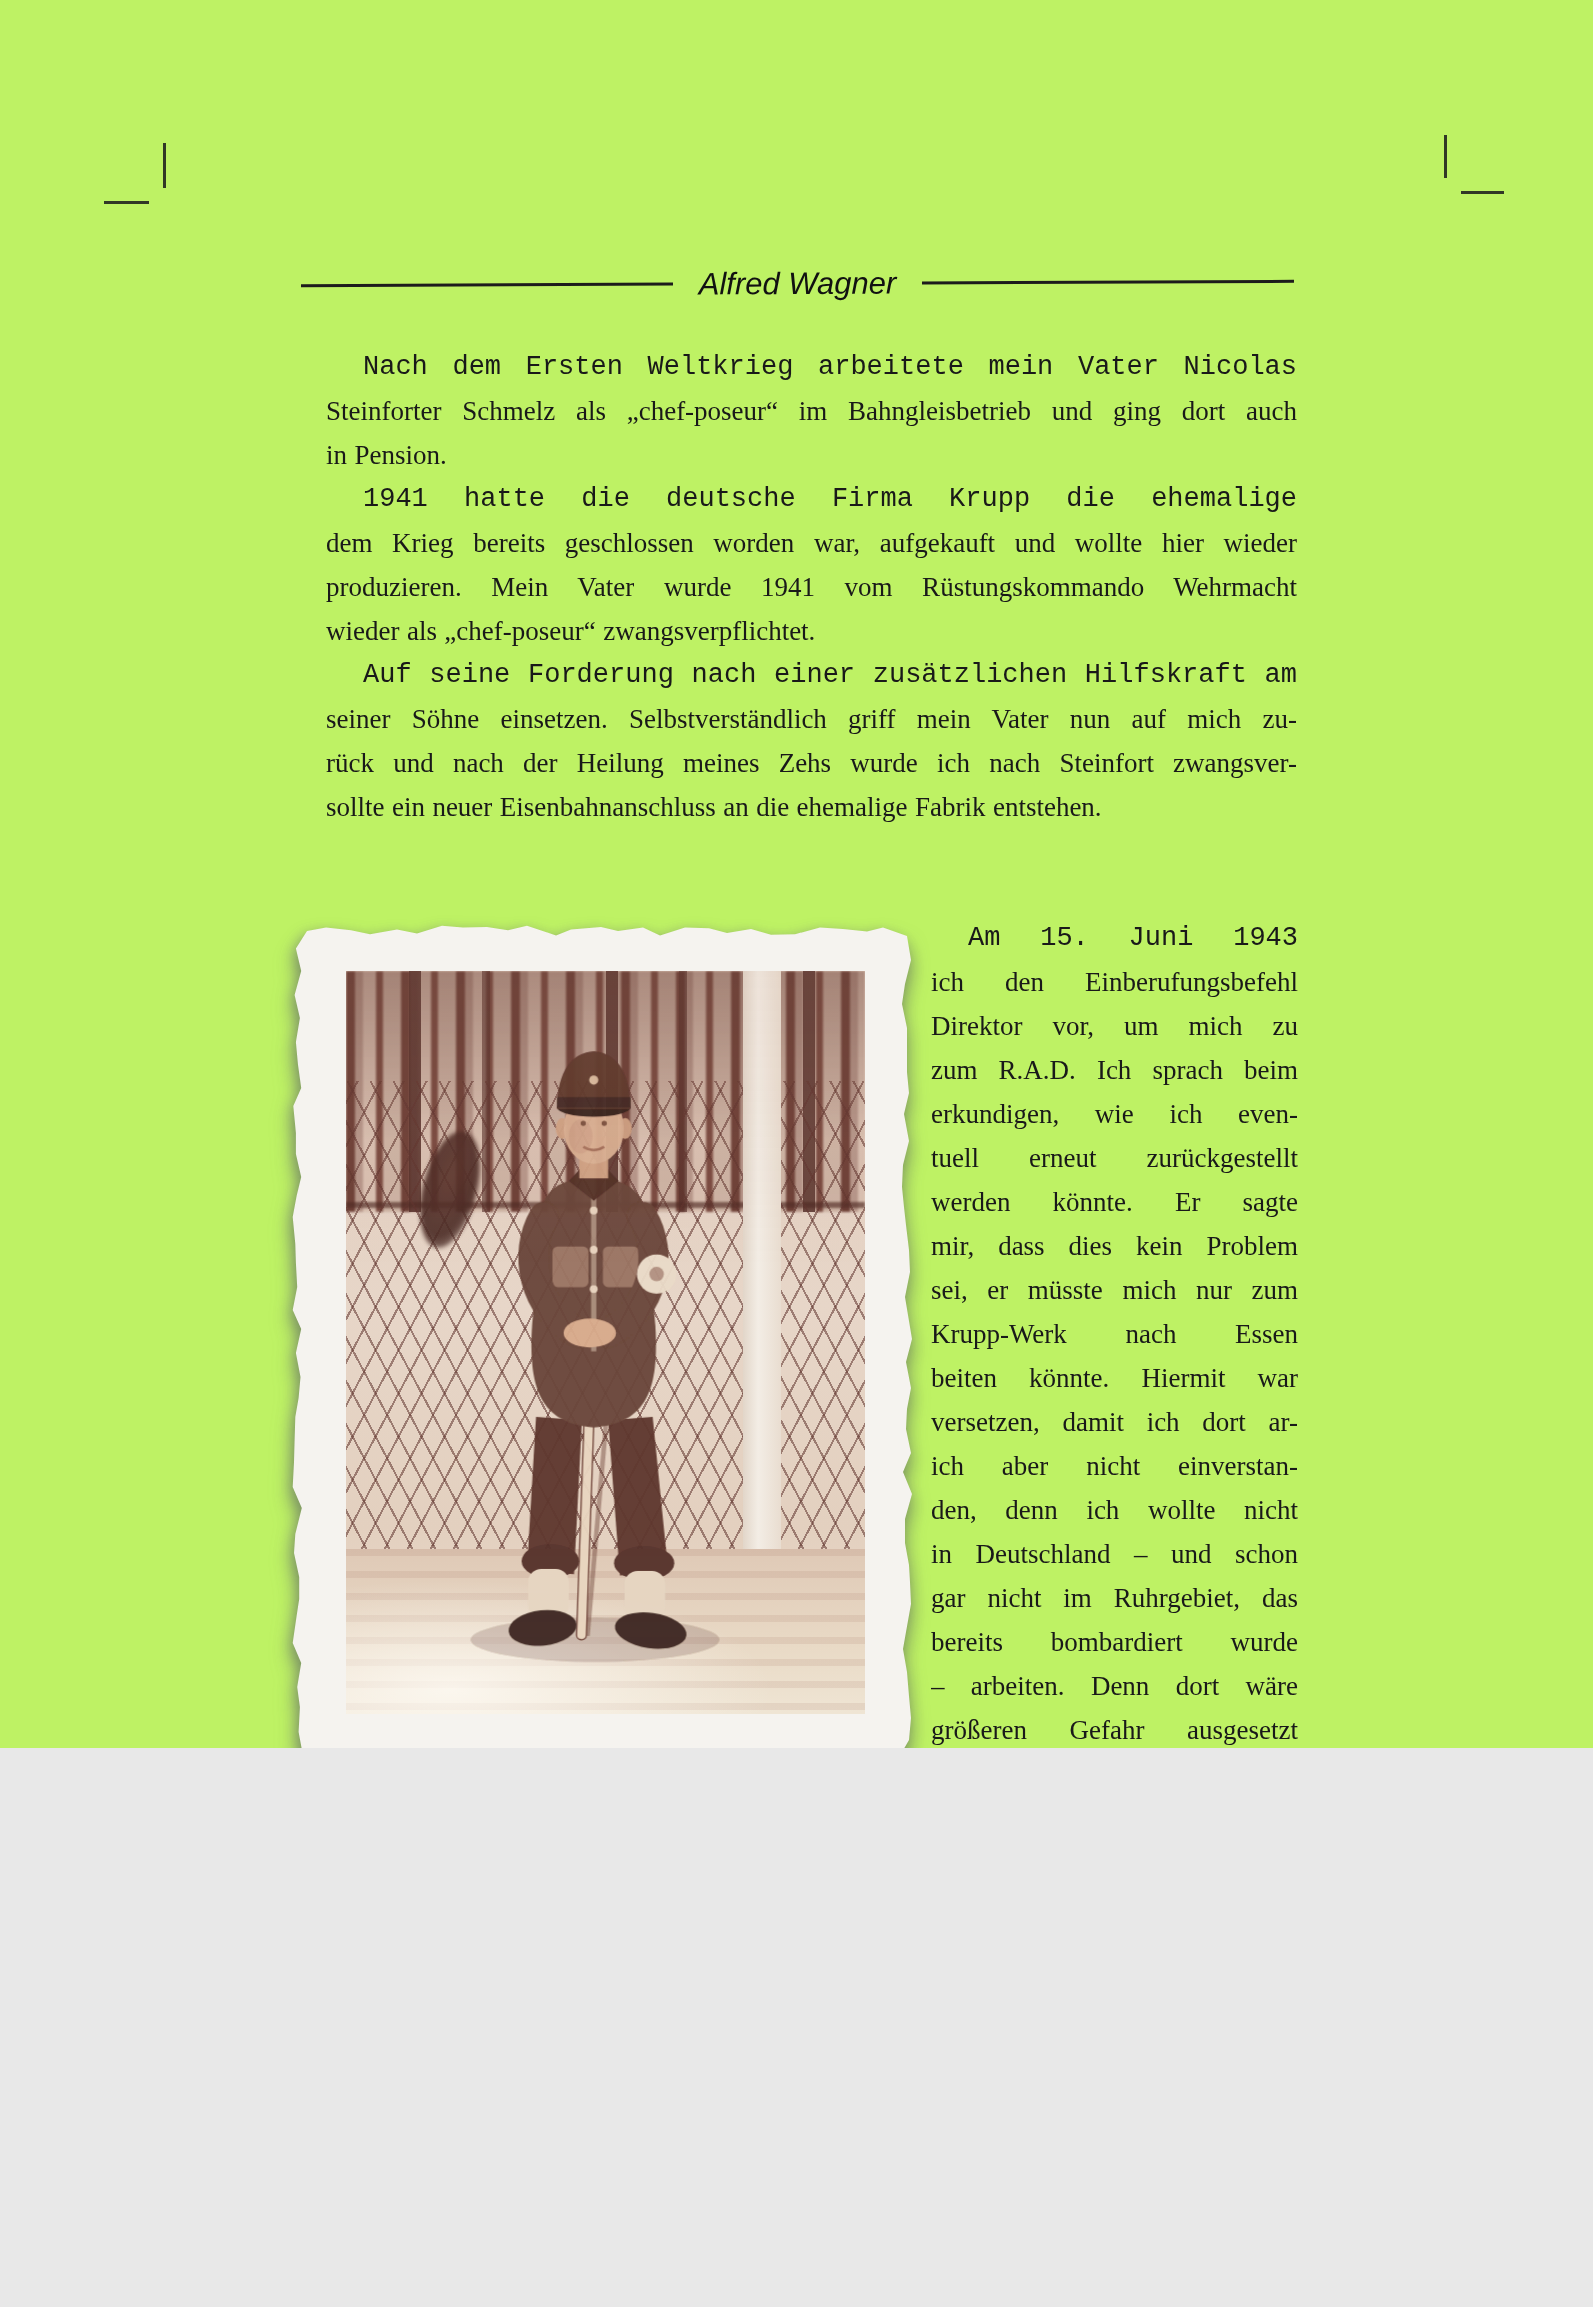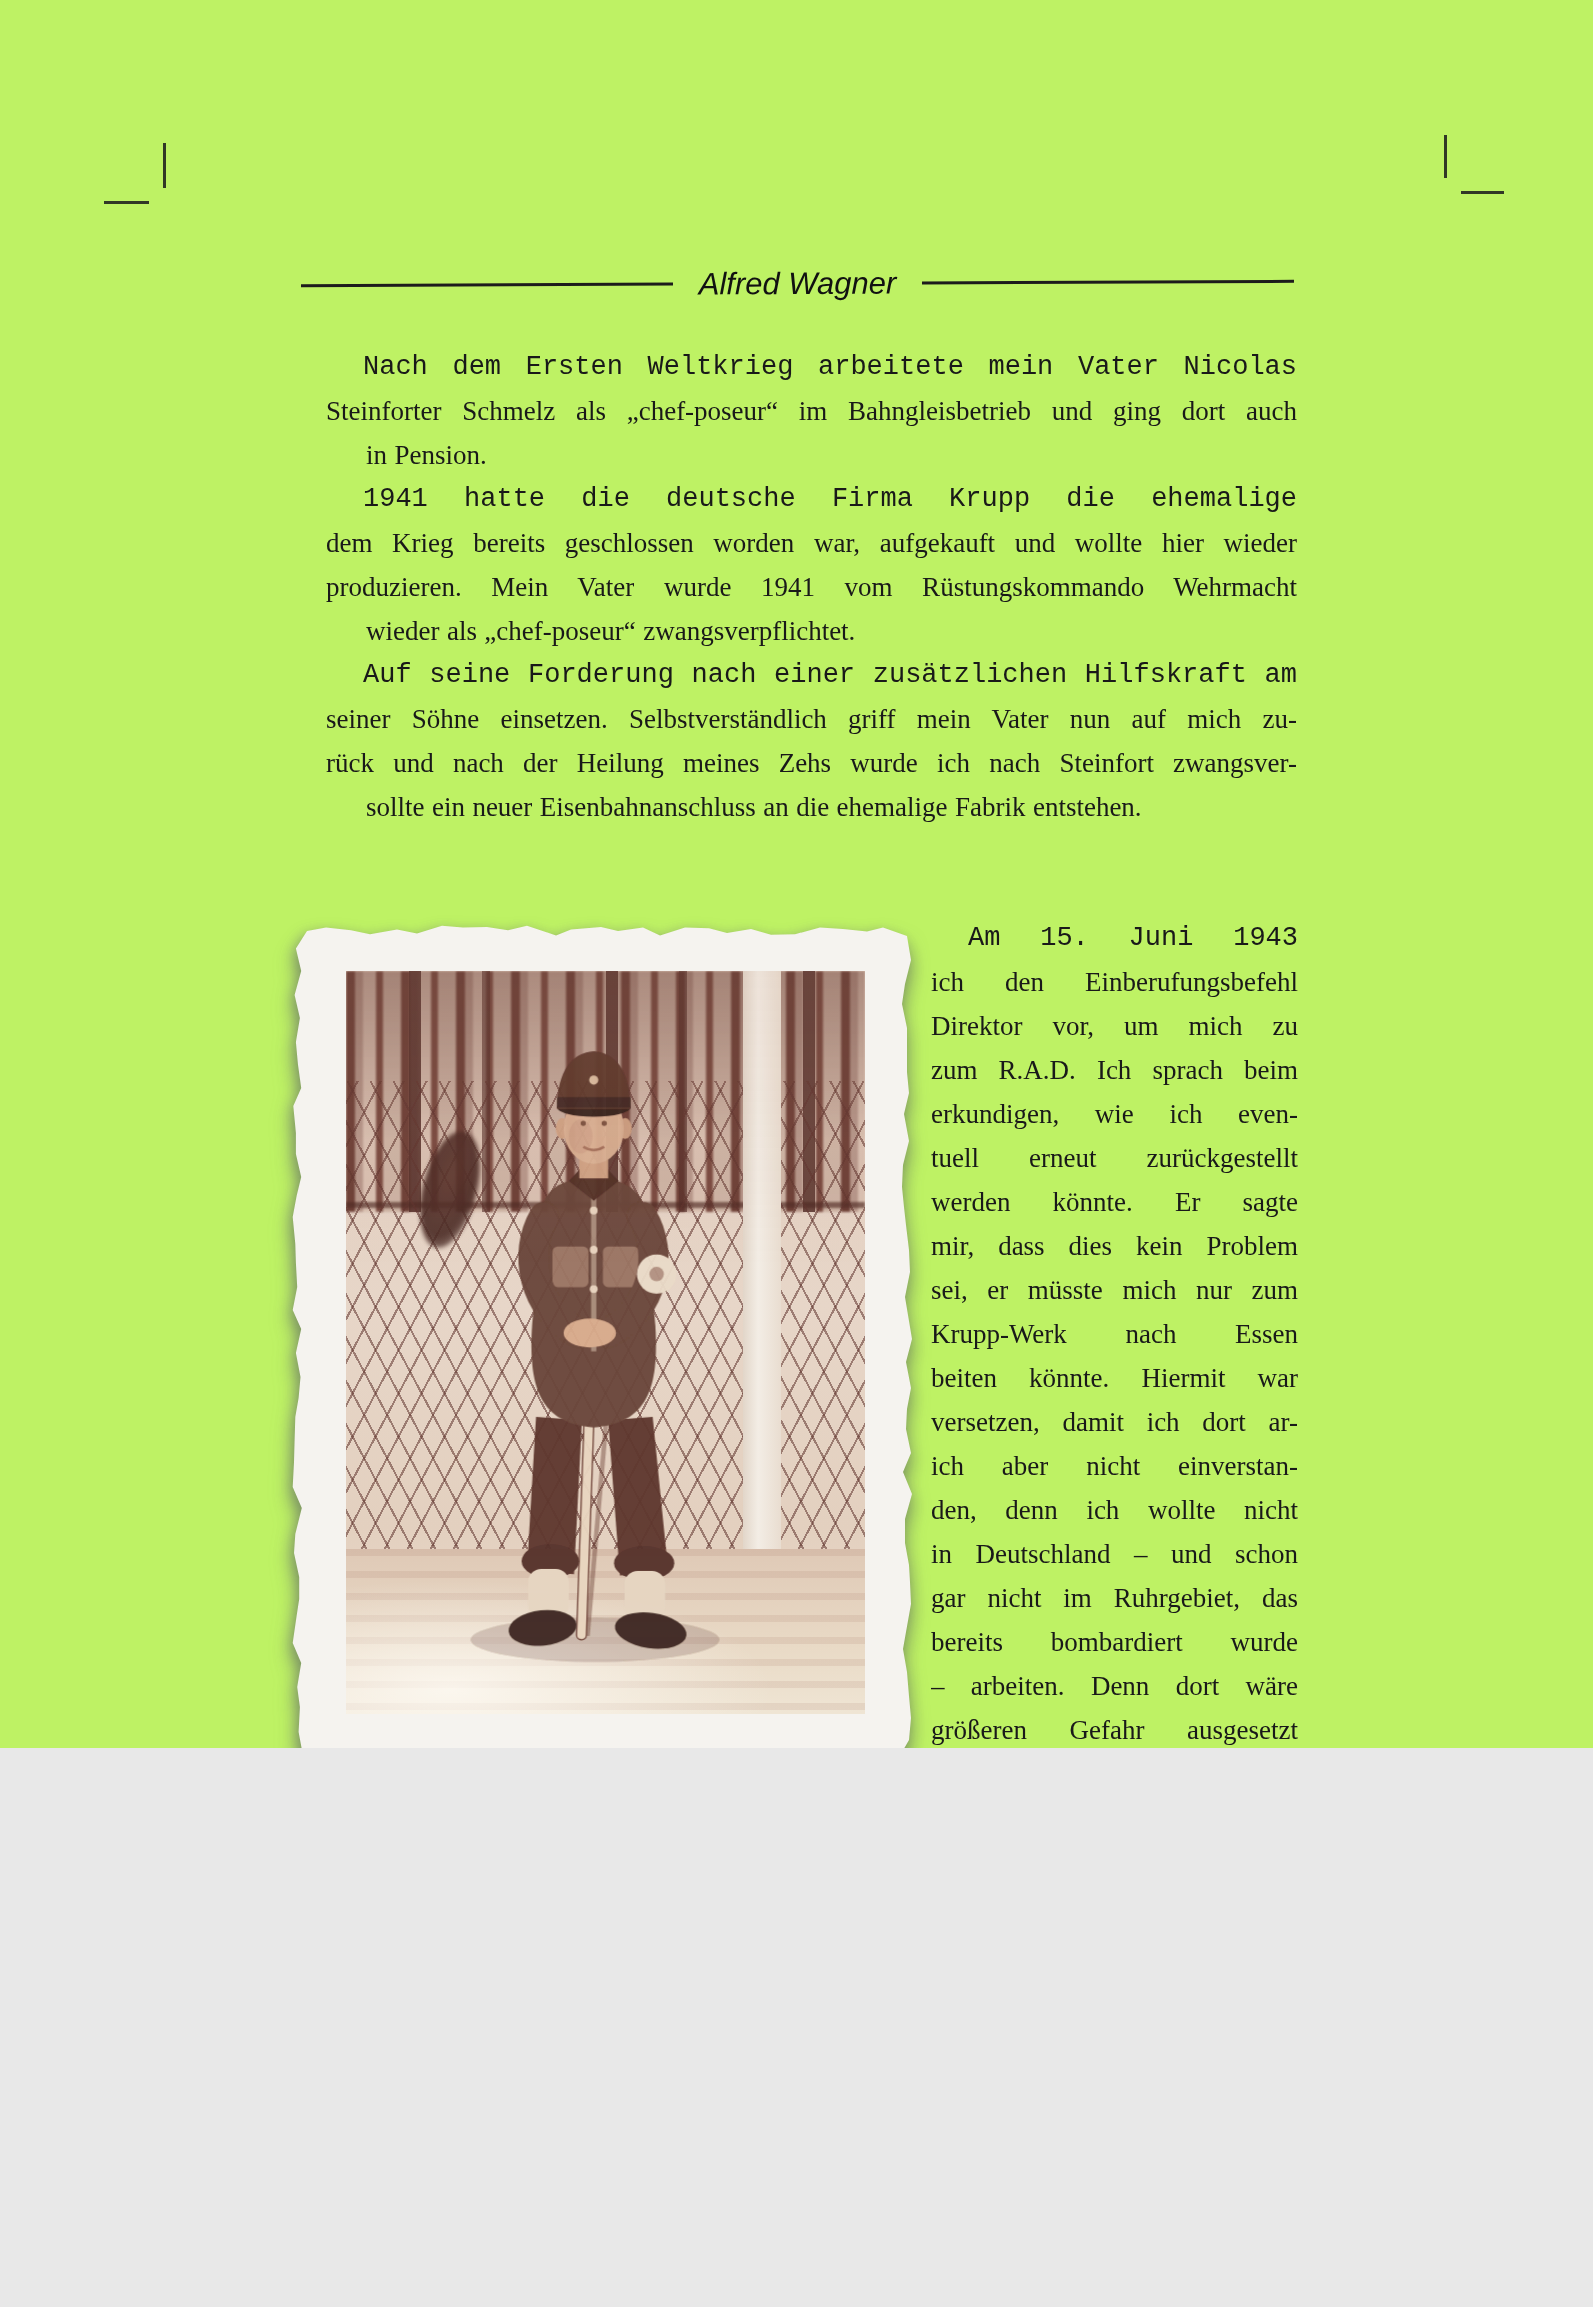--- a/index.html
+++ b/index.html
@@ -20,21 +20,21 @@
     font-size:31px; color:#111; padding:0 26px; white-space:nowrap; letter-spacing:0px;
   }
 
   
   .text-block{position:absolute; left:326px; top:345px; width:971px;
     font-size:27px; line-height:44px; color:#191919;}
   .col-block{position:absolute; left:931px; top:916px; width:367px;
     font-size:27px; line-height:44px; color:#191919;}
   .line{height:44px; overflow:hidden; text-align:justify; text-align-last:justify;
     word-spacing:0.7px; white-space:normal;}
-  .line.last{text-align-last:left;margin-left:40px;}
+  .line.last{text-align-last:left;}
   .line.indent{text-indent:37px;font-family:Liberation Mono, monospace;}
 
   
   .photo-wrap{position:absolute; left:292px; top:925px; width:620px; height:842px;
     filter:drop-shadow(0 10.5px 9.2px rgba(70,76,82,.55)) drop-shadow(-3.3px 3.9px 5.2px rgba(120,126,132,.35));}
   .photo-frame{position:absolute; inset:0; background:#f5f3ef;}
   .photo-inner{position:absolute; left:54px; top:46px; width:519px; height:743px;
     background:linear-gradient(180deg,#e0cbbc 0%,#e7d6c8 45%,#e3d0bf 75%,#ecdfcf 100%); overflow:hidden;}
   .ph-trees{position:absolute; left:0; top:0; width:100%; height:241px;
     background:

